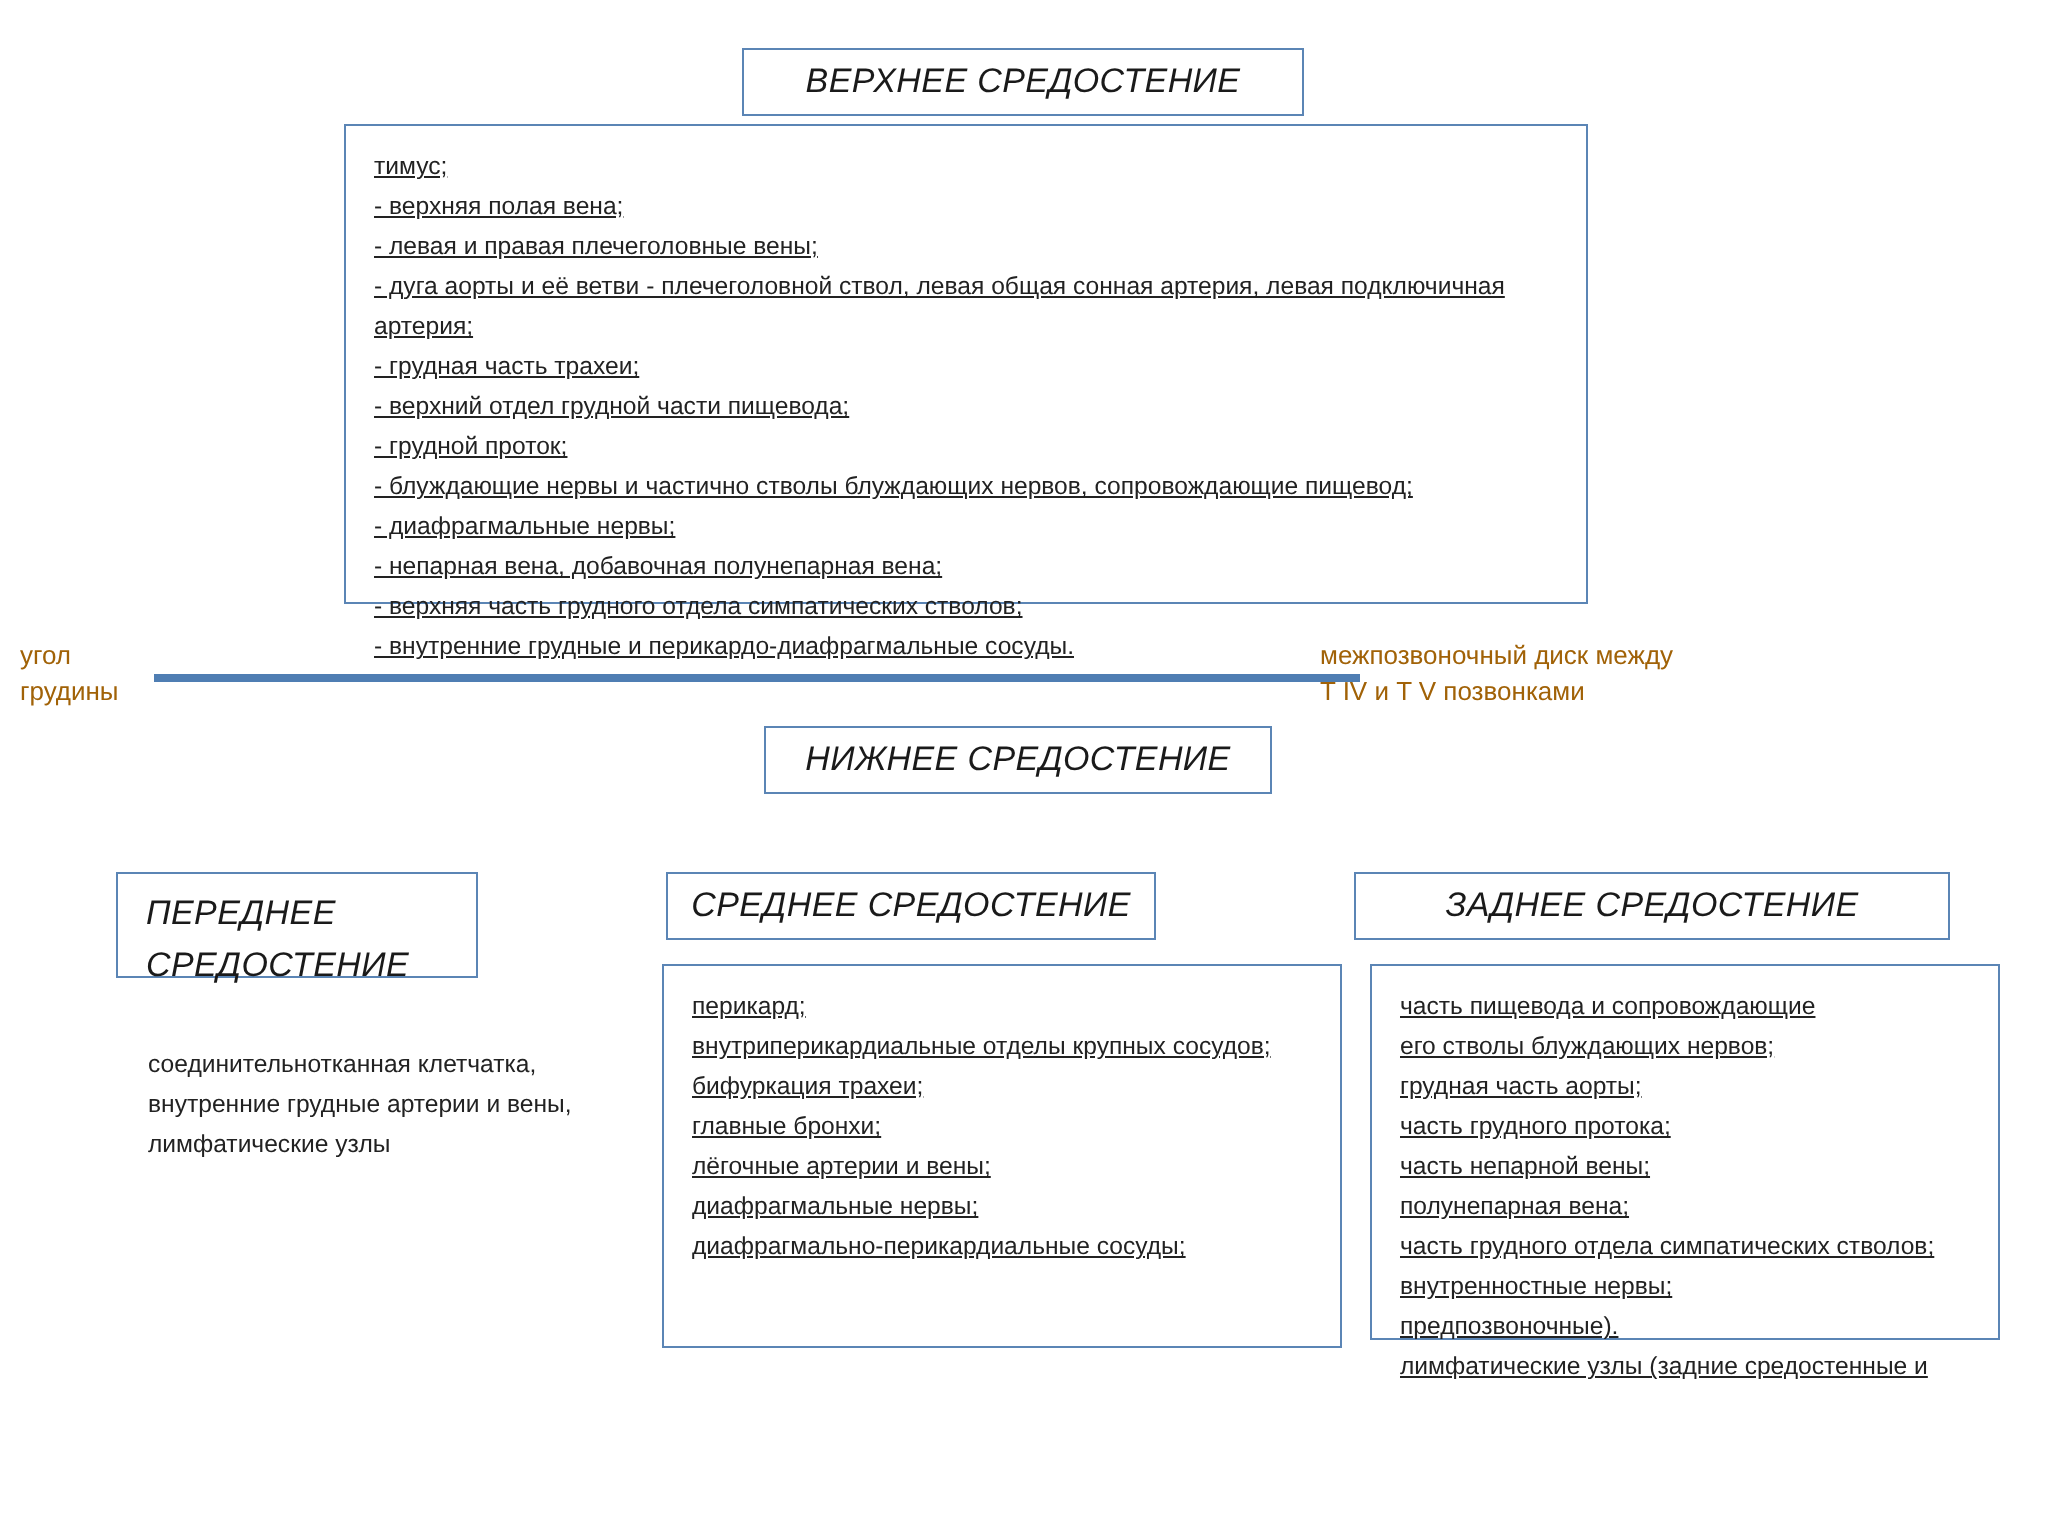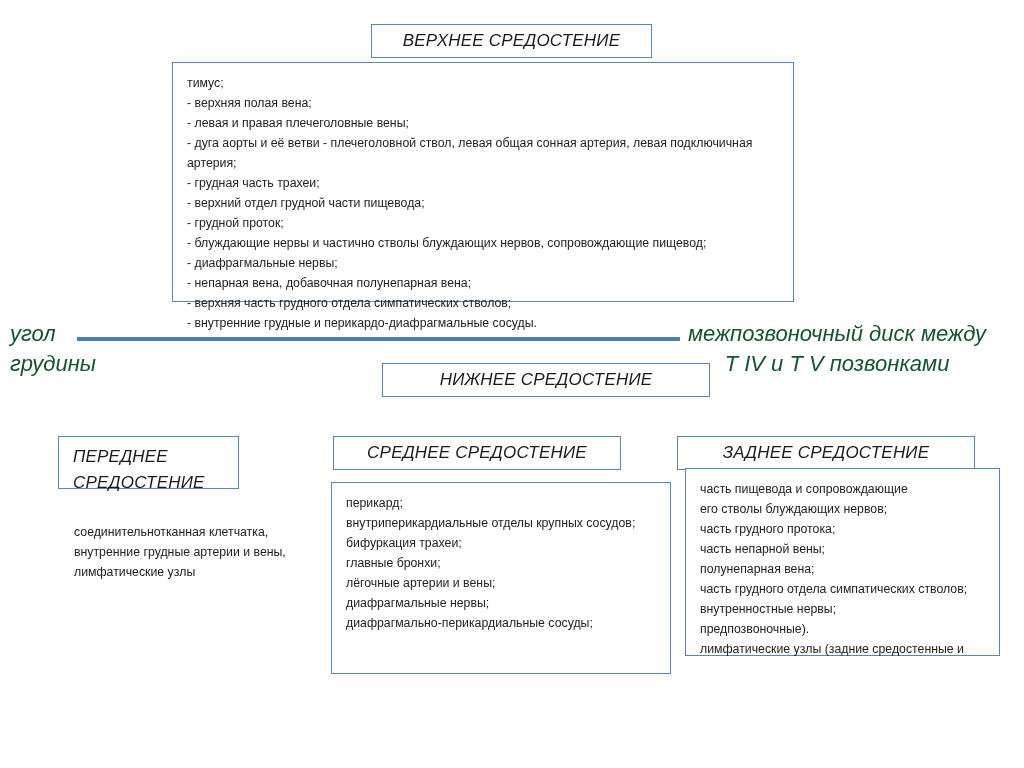--- a/index.html
+++ b/index.html
@@ -36,60 +36,60 @@
     display: block;
     padding: 7px 14px 0 14px;
     line-height: 1.5;
     white-space: normal;
   }
   .list-box {
     padding: 10px 12px 10px 14px;
     font-size: 12.3px;
     line-height: 1.63;
     color: #222222;
+    text-decoration: underline;
   }
   .list-box div {
     white-space: normal;
   }
   .plain-text {
     position: absolute;
     font-size: 12.3px;
     line-height: 1.63;
     color: #222222;
   }
   .side-label {
     position: absolute;
-    font-size: 22px;
+    font-size: 13px;
     line-height: 1.35;
-    color: #14532d;
-    font-style: italic;
+    color: #a16207;
   }
   .side-label.right {
-    text-align: center;
+    text-align: left;
   }
   .divider {
     position: absolute;
     background: #4f7eb3;
     height: 4px;
   }
 
   
   #upper-title      { left: 371px; top: 24px;  width: 281px; height: 34px; }
   #upper-box        { left: 172px; top: 62px;  width: 622px; height: 240px; }
 
-  #lower-title      { left: 382px; top: 363px; width: 328px; height: 34px; }
+  #lower-title      { left: 382px; top: 363px; width: 254px; height: 34px; }
 
   #anterior-title   { left: 58px;  top: 436px; width: 181px; height: 53px; }
   #anterior-text    { left: 74px;  top: 522px; width: 225px; }
 
-  #middle-title     { left: 333px; top: 436px; width: 288px; height: 34px; }
+  #middle-title     { left: 333px; top: 436px; width: 245px; height: 34px; }
   #middle-box       { left: 331px; top: 482px; width: 340px; height: 192px; }
 
   #posterior-title  { left: 677px; top: 436px; width: 298px; height: 34px; }
-  #posterior-box    { left: 685px; top: 468px; width: 315px; height: 188px; }
+  #posterior-box    { left: 685px; top: 482px; width: 315px; height: 188px; }
 
   #divider-line     { left: 77px;  top: 337px; width: 603px; }
   #label-left       { left: 10px;  top: 319px; width: 140px; }
   #label-right      { left: 660px; top: 319px; width: 354px; }
 </style>
 </head>
 <body>
 
 <div class="box title-box" id="upper-title">ВЕРХНЕЕ СРЕДОСТЕНИЕ</div>
 
@@ -132,20 +132,21 @@
   <div>лёгочные артерии и вены;</div>
   <div>диафрагмальные нервы;</div>
   <div>диафрагмально-перикардиальные сосуды;</div>
 </div>
 
 <div class="box title-box" id="posterior-title">ЗАДНЕЕ СРЕДОСТЕНИЕ</div>
 
 <div class="box list-box" id="posterior-box">
   <div>часть пищевода и сопровождающие</div>
   <div>его стволы блуждающих нервов;</div>
+  <div>грудная часть аорты;</div>
   <div>часть грудного протока;</div>
   <div>часть непарной вены;</div>
   <div>полунепарная вена;</div>
   <div>часть грудного отдела симпатических стволов;</div>
   <div>внутренностные нервы;</div>
   <div>предпозвоночные).</div>
   <div>лимфатические узлы (задние средостенные и</div>
 </div>
 
 </body></html>

